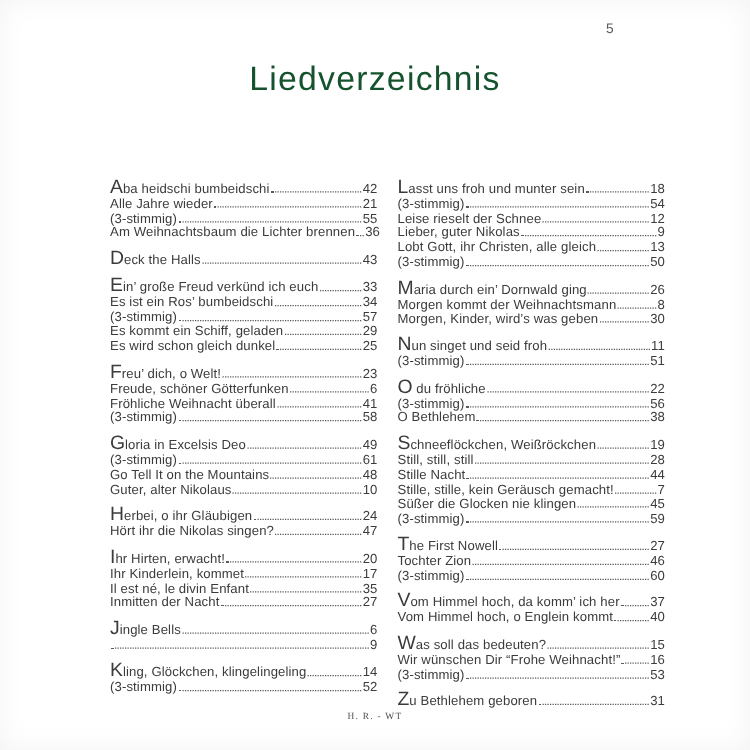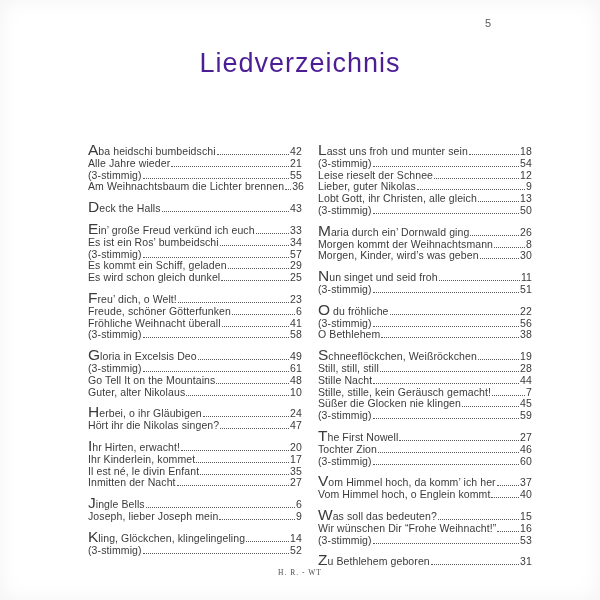--- a/index.html
+++ b/index.html
@@ -1,21 +1,21 @@
 <!DOCTYPE html>
 <html><head>
 <meta charset="utf-8">
 <style>
   html,body{margin:0;padding:0;}
   body{width:600px;height:600px;background:#fff;font-family:"Liberation Sans",sans-serif;}
   .sheet{position:relative;width:600px;height:600px;background:#ffffff;overflow:hidden;
          box-shadow:inset 0 0 22px rgba(0,0,0,0.05);}
   .pagenum{position:absolute;top:17px;right:109px;font-size:11px;color:#5a5a5a;}
   .title{position:absolute;top:48px;left:0;width:100%;text-align:center;
-         font-size:27px;color:#4c1d95;font-weight:400;letter-spacing:1px;}
+         font-size:27px;color:#14532d;font-weight:400;letter-spacing:1px;}
   .columns{position:absolute;top:111px;left:88px;width:444px;
            display:grid;grid-template-columns:214px 214px;column-gap:16px;}
   .col{display:block;margin-top:31px;}
   .group{margin-top:6px;}
   .group:first-child{margin-top:0;}
   .row{display:flex;align-items:baseline;font-size:10.5px;line-height:11.8px;
        color:#3b3b3b;letter-spacing:0.1px;white-space:nowrap;}
   .row .t{flex:0 0 auto;}
   .row .initial{font-size:15.5px;line-height:1;letter-spacing:0;}
   .row .leader{flex:1 1 auto;border-bottom:1.3px dotted #5a5a5a;margin:0 1px 2.5px 1px;min-width:6px;}
@@ -165,21 +165,20 @@
             <span class="p">27</span>
           </div>
         </div>
         <div class="group">
           <div class="row">
             <span class="t"><span class="initial">J</span>ingle Bells</span>
             <span class="leader"></span>
             <span class="p">6</span>
           </div>
           <div class="row">
-            <span class="t">Joseph, lieber Joseph mein</span>
             <span class="leader"></span>
             <span class="p">9</span>
           </div>
         </div>
         <div class="group">
           <div class="row">
             <span class="t"><span class="initial">K</span>ling, Glöckchen, klingelingeling</span>
             <span class="leader"></span>
             <span class="p">14</span>
           </div>

